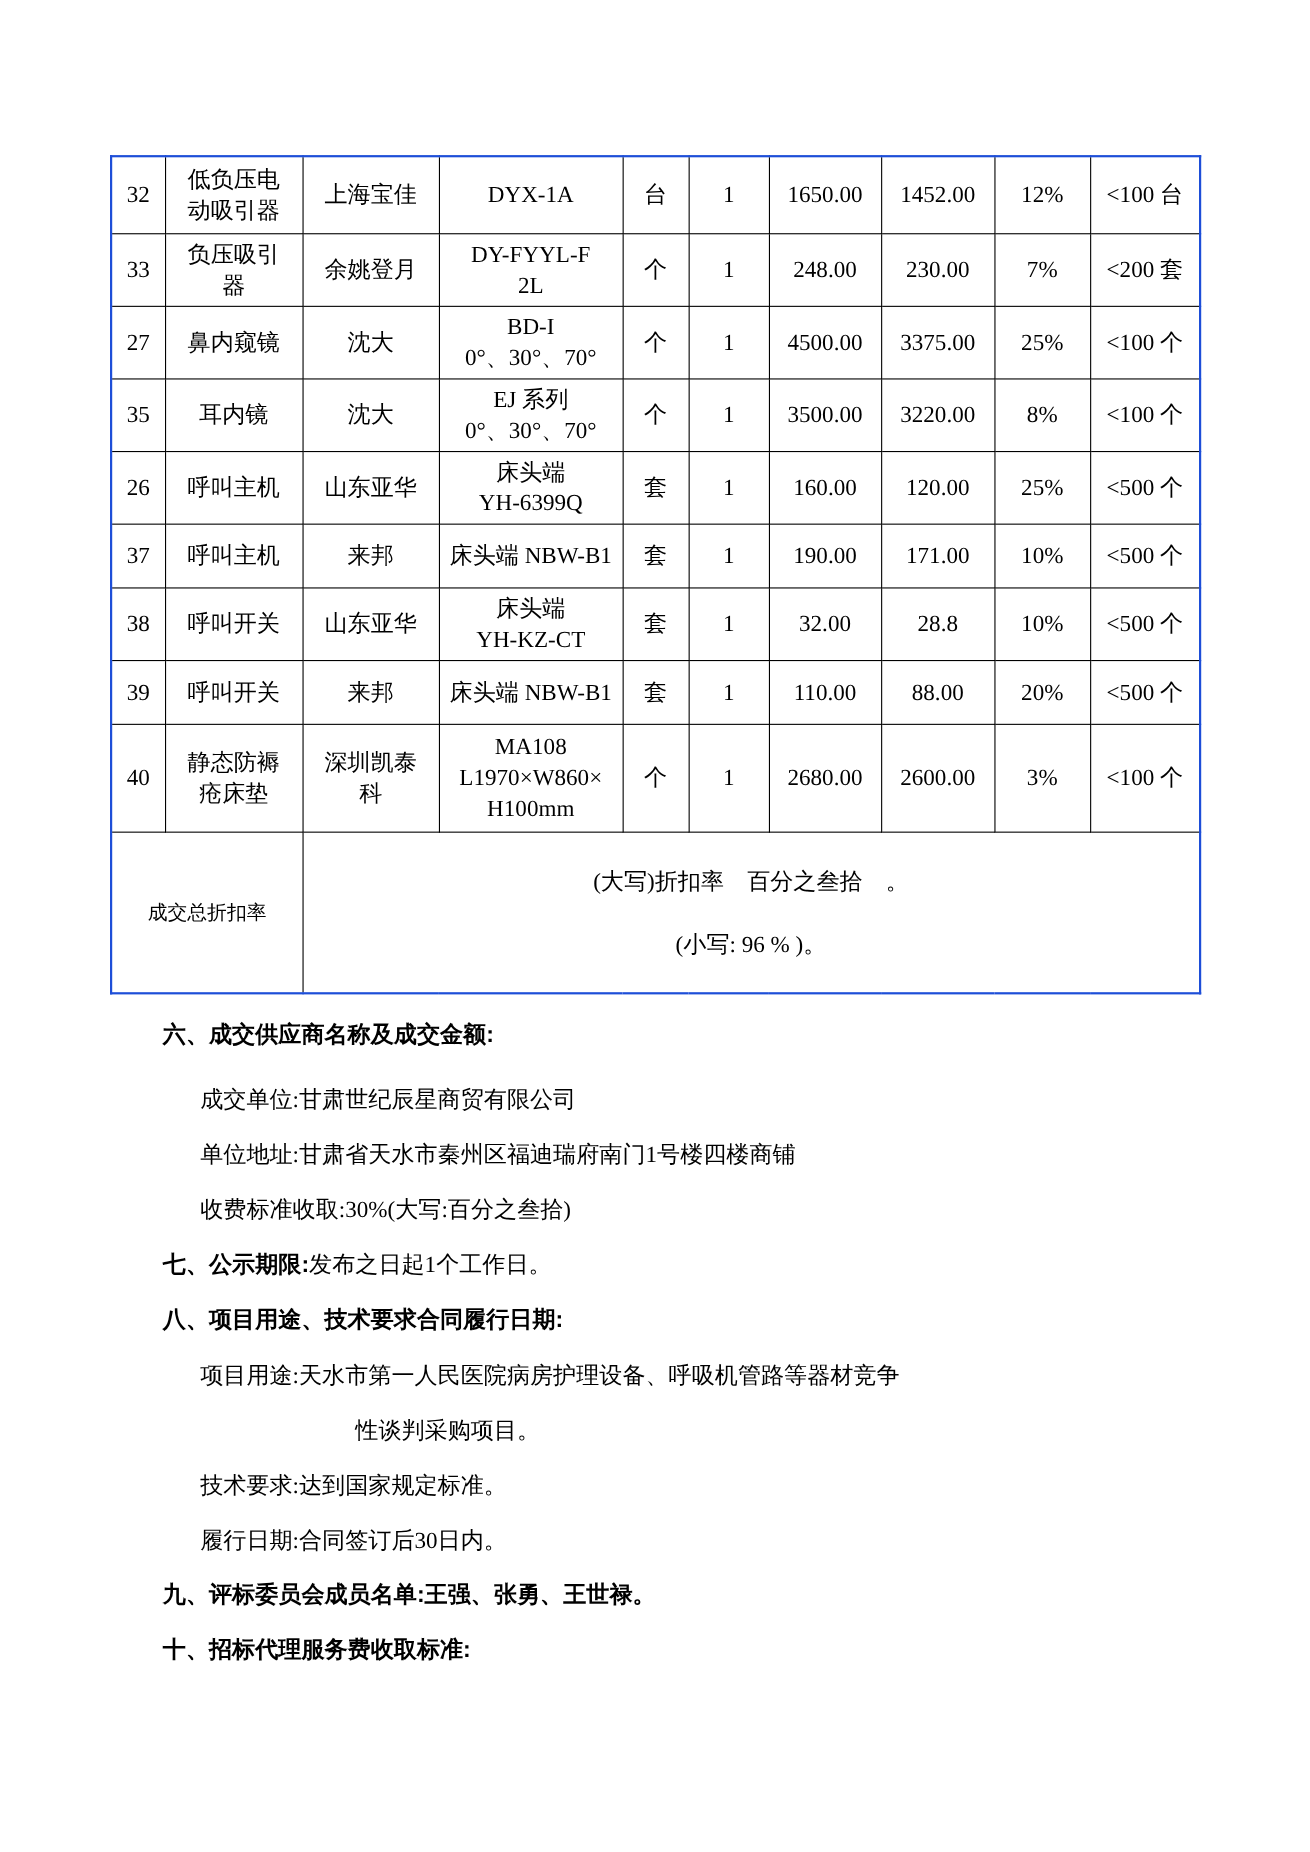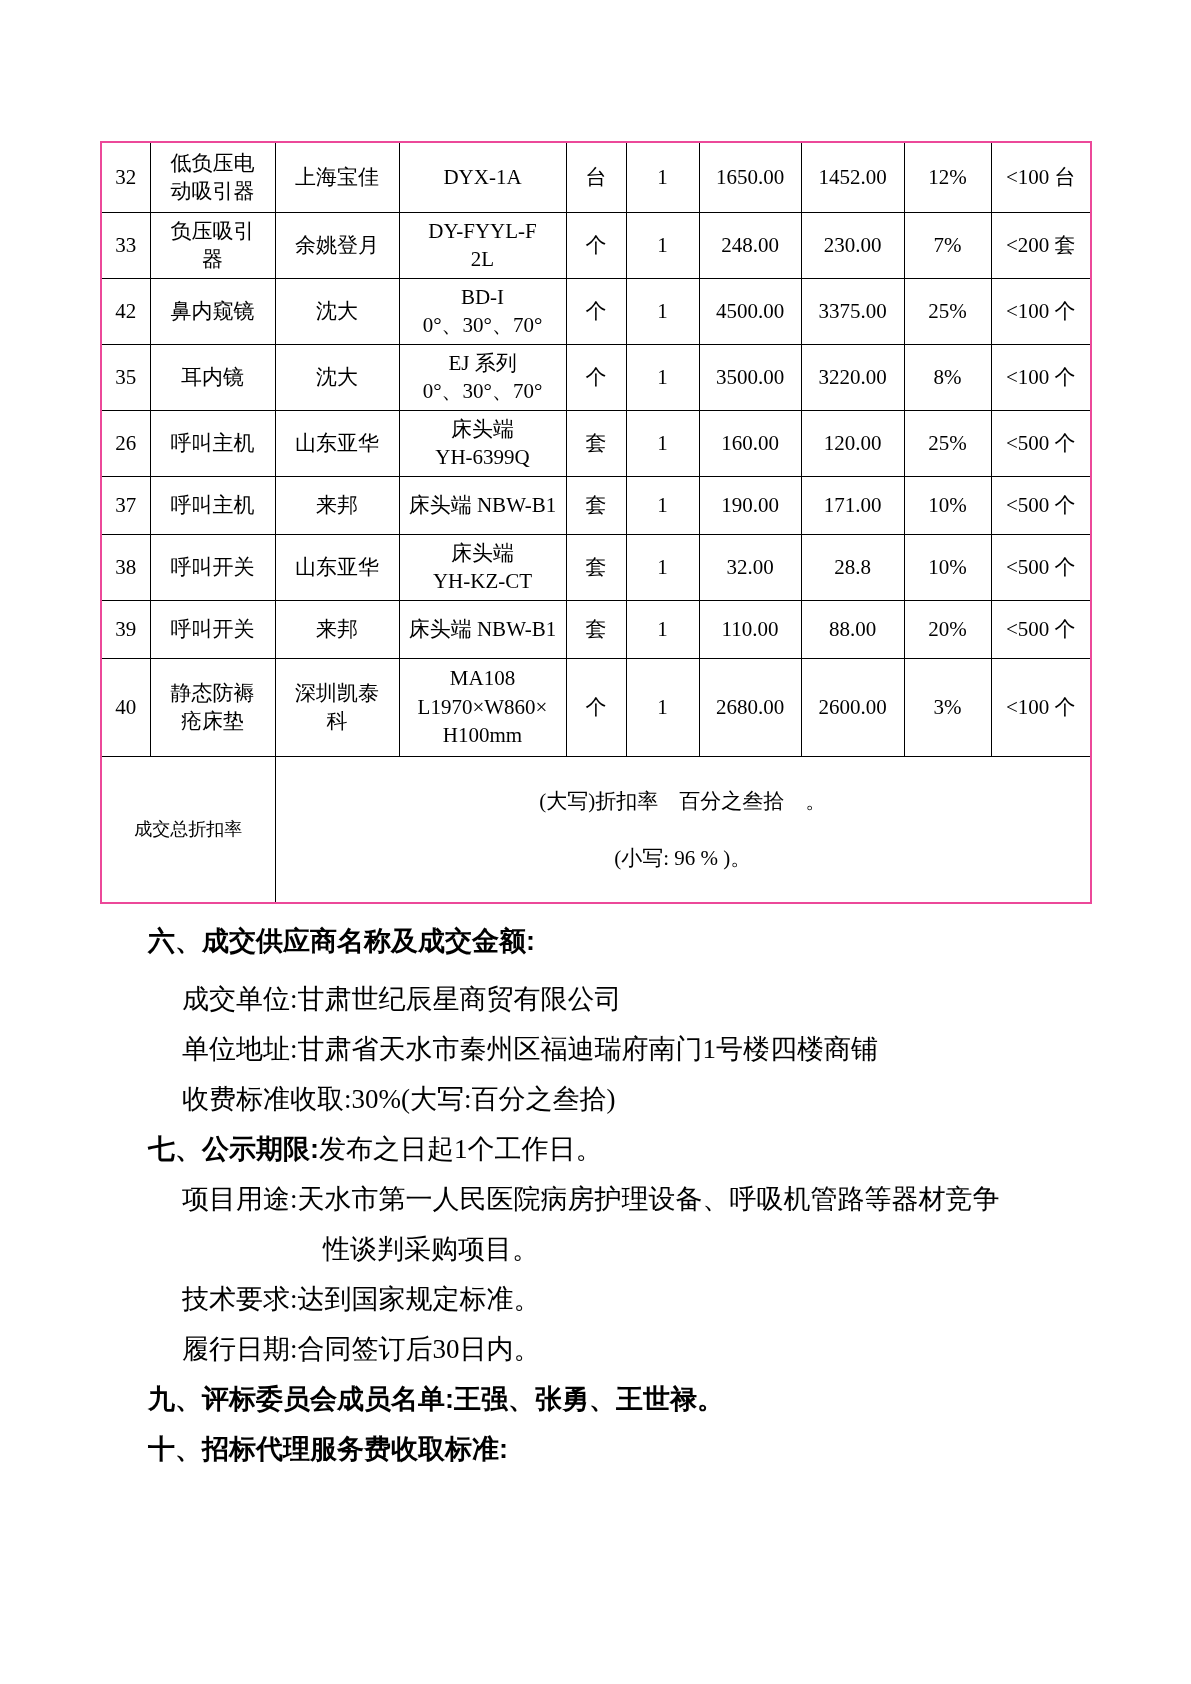--- a/index.html
+++ b/index.html
@@ -9,42 +9,42 @@
     font-family:"Liberation Serif","DejaVu Serif",serif;
     box-sizing:border-box;
     padding:141px 101px 0 100px;
     position:relative;
     margin:0 auto;
   }
   table.items {
     border-collapse:collapse;
     table-layout:fixed;
     width:990px;
-    border:2px solid #ec4899;
+    border:2px solid #1d4ed8;
     font-size:21px;
   }
   table.items td {
     border:1.5px solid #000;
     text-align:center;
     vertical-align:middle;
     padding:2px 3px;
     white-space:pre-line;
     line-height:1.35;
     overflow:hidden;
   }
   tr.rh70 { height:70px; }
   tr.rh66 { height:66px; }
   tr.rh58 { height:58px; }
   tr.rh98 { height:98px; }
   tr.rh113 { height:113px; }
   td.sum-label { font-size:18px; }
   td.sum-value { line-height:1.6; }
   .textblock { margin-top:12px; }
   .line {
-    font-size:27px;
+    font-size:21px;
     line-height:50px;
     padding-left:82px;
     white-space:pre-line;
   }
   .hline {
     padding-left:48px;
     font-weight:bold;
     font-family:"Liberation Sans",sans-serif;
   }
   .hline.first { margin-bottom:8px; }
@@ -96,21 +96,21 @@
         <td>DY-FYYL-F
 2L</td>
         <td>个</td>
         <td>1</td>
         <td>248.00</td>
         <td>230.00</td>
         <td>7%</td>
         <td>&lt;200 套</td>
       </tr>
       <tr class="rh66">
-        <td>42</td>
+        <td>27</td>
         <td>鼻内窥镜</td>
         <td>沈大</td>
         <td>BD-I
 0°、30°、70°</td>
         <td>个</td>
         <td>1</td>
         <td>4500.00</td>
         <td>3375.00</td>
         <td>25%</td>
         <td>&lt;100 个</td>
@@ -203,20 +203,21 @@
       </tr>
     </tbody>
   </table>
 
   <div class="textblock">
     <div class="line hline first">六、成交供应商名称及成交金额:</div>
     <div class="line">成交单位:甘肃世纪辰星商贸有限公司</div>
     <div class="line">单位地址:甘肃省天水市秦州区福迪瑞府南门1号楼四楼商铺</div>
     <div class="line">收费标准收取:30%(大写:百分之叁拾)</div>
     <div class="line mixed"><span class="hspan">七、公示期限:</span><span>发布之日起1个工作日。</span></div>
+    <div class="line hline">八、项目用途、技术要求合同履行日期:</div>
     <div class="line">项目用途:天水市第一人民医院病房护理设备、呼吸机管路等器材竞争</div>
     <div class="line cont">性谈判采购项目。</div>
     <div class="line">技术要求:达到国家规定标准。</div>
     <div class="line">履行日期:合同签订后30日内。</div>
     <div class="line hline">九、评标委员会成员名单:王强、张勇、王世禄。</div>
     <div class="line hline">十、招标代理服务费收取标准:</div>
   </div>
 
 </div>
 

